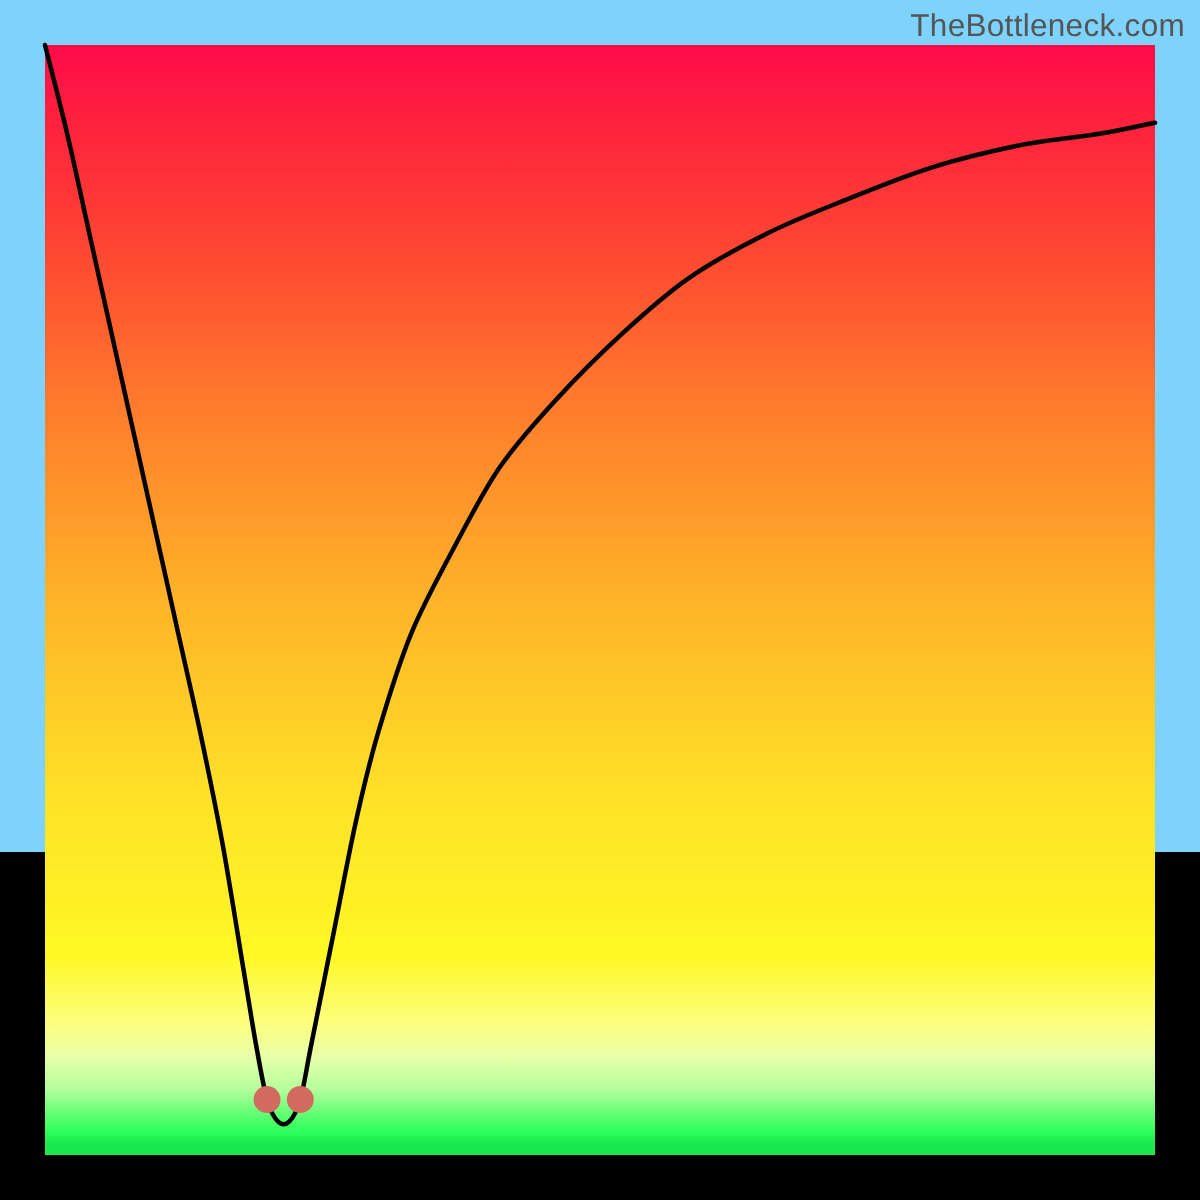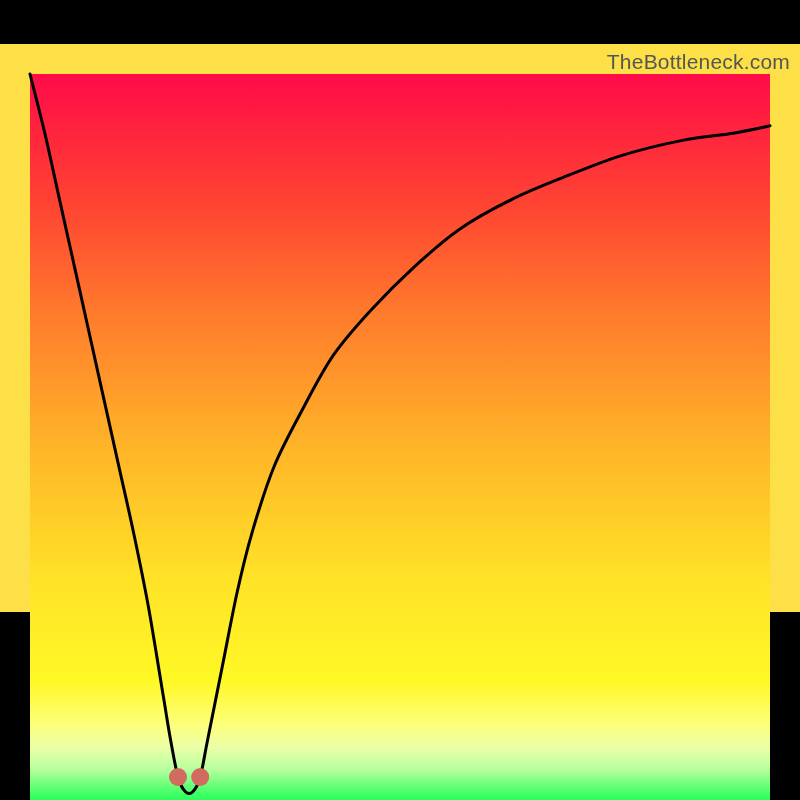--- a/index.html
+++ b/index.html
@@ -10,22 +10,21 @@
     overflow: hidden;
     background: #000;
     font-family: Arial, Helvetica, sans-serif;
   }
   .frame {
     position: absolute;
     left: 0;
     top: 0;
     width: 800px;
     height: 568px;
-    background: #fde047;
-    margin-top: 44px;
+    background: #7dd3fc;
   }
   .plot {
     position: absolute;
     left: 30px;
     top: 30px;
     width: 740px;
     height: 740px;
     background: linear-gradient(to bottom,
       #ff0b4a 0%,
       #ff1e3f 6%,

